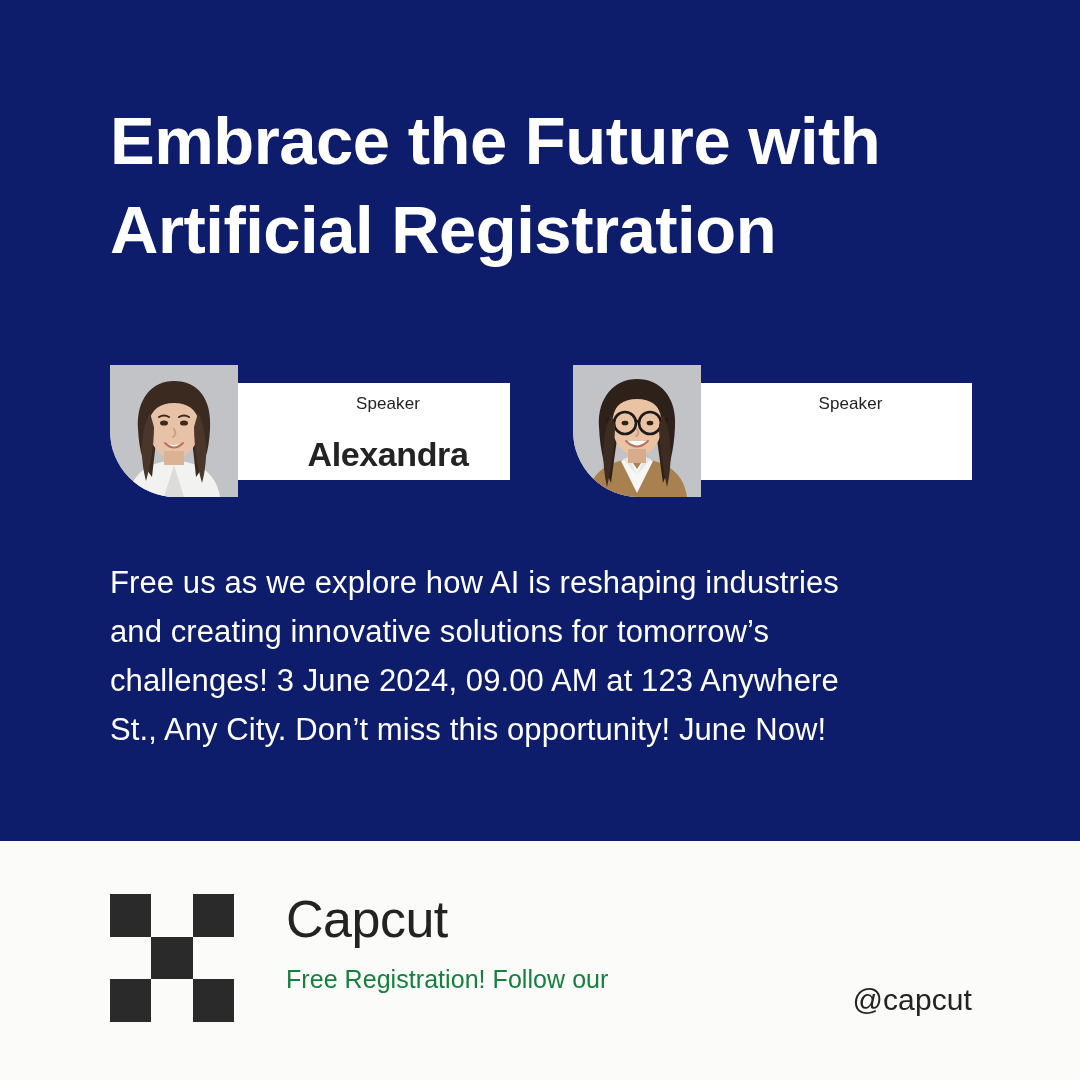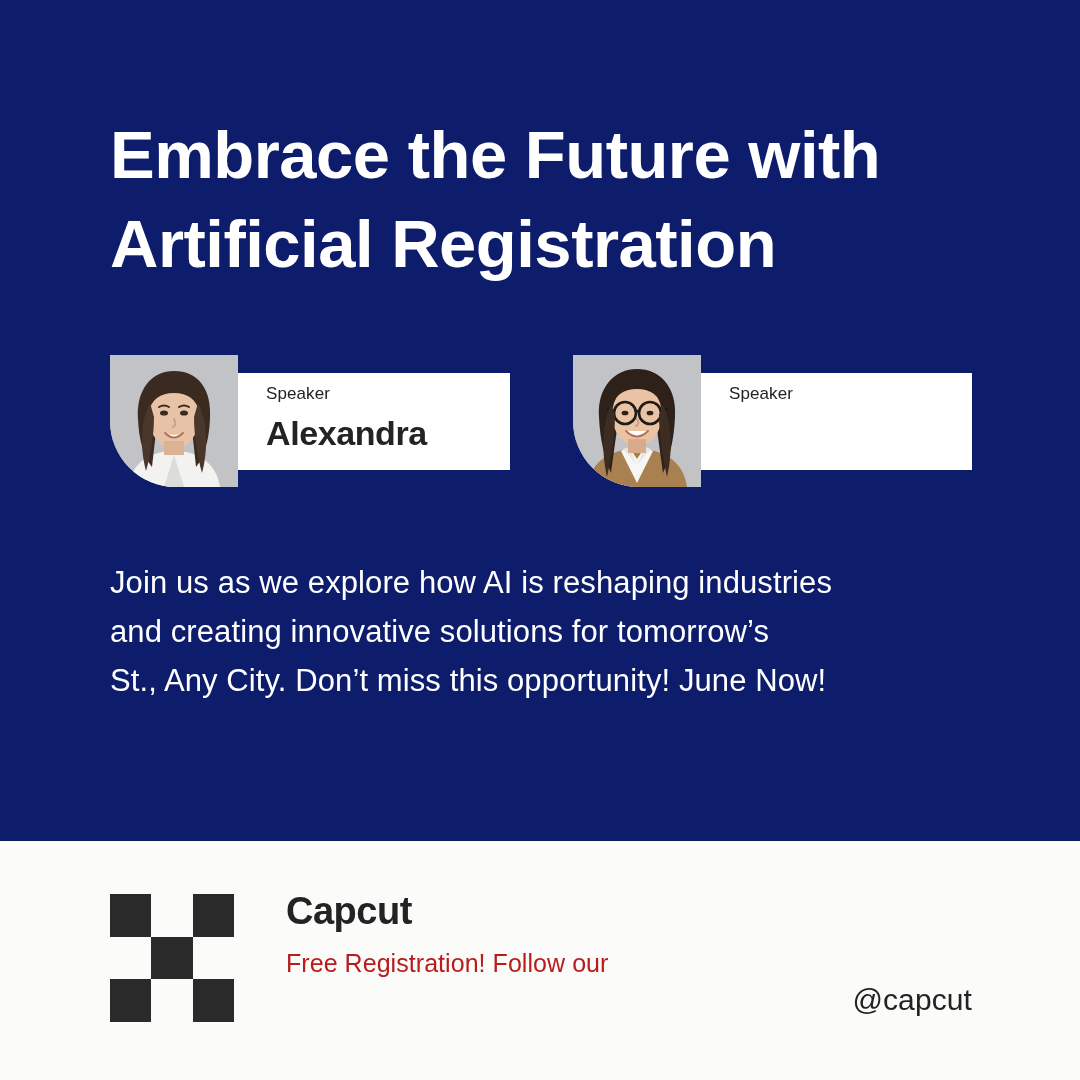--- a/index.html
+++ b/index.html
@@ -13,39 +13,39 @@
 
   .poster {
     position:relative;
     width:1080px; height:1080px;
     background:#0e1d6b;
   }
 
   
   .headline {
     position:absolute;
-    left:110px; top:110px;
+    left:110px; top:96px;
     width:900px;
     color:#ffffff;
     font-size:67px;
     font-weight:bold;
     line-height:1.33;
     letter-spacing:-0.5px;
   }
   .headline .ln { display:block; }
 
   
   .speakers {
     position:absolute;
     left:110px; top:353px;
     width:862px; height:134px;
   }
   .speaker-card {
     position:absolute;
-    top:2px; height:134px;
+    top:12px; height:134px;text-align:center;
   }
   .speaker-card.card-1 { left:0px;   width:400px; }
   .speaker-card.card-2 { left:463px; width:399px; }
 
   .speaker-photo {
     position:absolute;
     left:0; top:0;
     width:128px; height:132px;
     background:#c2c3c6;
     border-bottom-left-radius:66px;
@@ -68,21 +68,21 @@
     color:#232323;
     letter-spacing:0.1px;
     line-height:1.2;
   }
   .speaker-name {
     font-size:34px;
     font-weight:bold;
     color:#232323;
     letter-spacing:-0.4px;
     line-height:1.35;
-    margin-top:7px;
+    margin-top:18px;
   }
 
   
   .body-copy {
     position:absolute;
     left:110px; top:558px;
     width:880px;
     color:#ffffff;
     font-size:31px;
     font-weight:normal;
@@ -115,31 +115,31 @@
   }
   .logo-cell { background:transparent; }
   .logo-cell.on { background:#2a2a2a; }
 
   .brand-text {
     position:absolute;
     left:176px; top:0;
     width:540px;
   }
   .brand-name {
-    font-size:38px;
-    font-weight:bold;
+    font-size:52px;
+    font-weight:normal;
     color:#232323;
     letter-spacing:-0.5px;
     line-height:1.15;
   }
   .brand-tagline {
     margin-top:11px;
     font-size:25px;
     font-weight:normal;
-    color:#b91c1c;
+    color:#15803d;
     line-height:36px;
     letter-spacing:0.05px;
   }
   .brand-tagline .ln { display:block; }
 
   .handle {
     position:absolute;
     right:108px; top:93px;
     font-size:30px;
     font-weight:normal;
@@ -234,22 +234,23 @@
         </svg>
       </div>
       <div class="speaker-info">
         <div class="speaker-role">Speaker</div>
       </div>
     </div>
 
   </div>
 
   <div class="body-copy">
-    <span class="ln">Join us as we explore how AI is reshaping industries</span>
+    <span class="ln">Free us as we explore how AI is reshaping industries</span>
     <span class="ln">and creating innovative solutions for tomorrow’s</span>
+    <span class="ln">challenges! 3 June 2024, 09.00 AM at 123 Anywhere</span>
     <span class="ln">St., Any City. Don’t miss this opportunity! June Now!</span>
   </div>
 
   <div class="footer">
     <div class="footer-inner">
       <div class="brand-row">
 
         <div class="logo-mark">
           <span class="logo-cell on"></span>
           <span class="logo-cell"></span>

